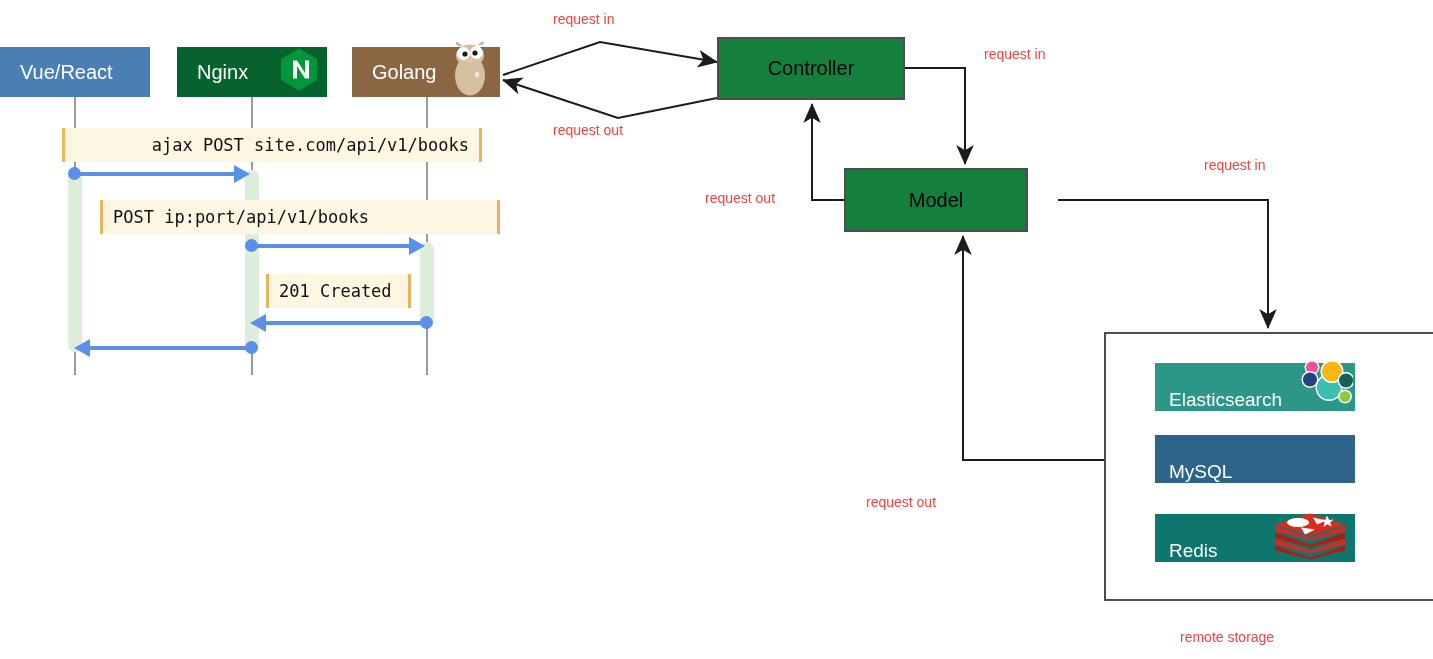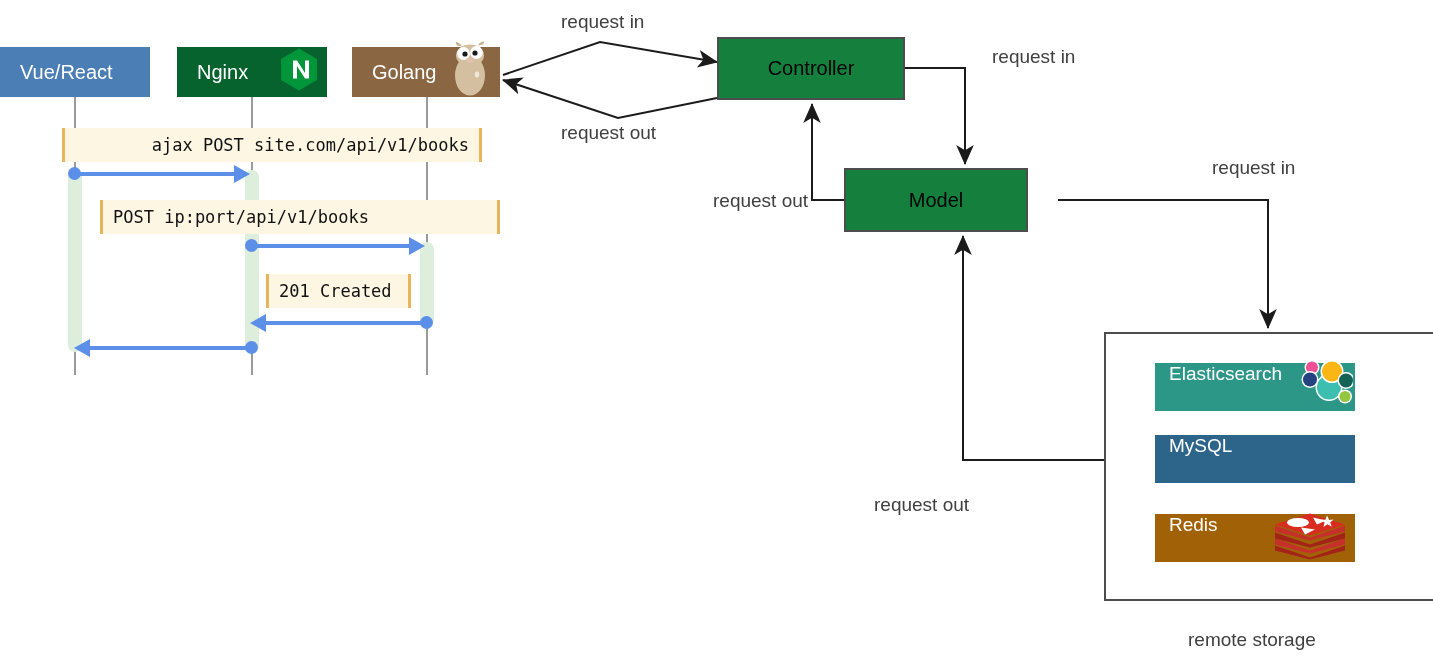--- a/index.html
+++ b/index.html
@@ -28,23 +28,23 @@
   .ahead.right{border-top:9px solid transparent;border-bottom:9px solid transparent;
                border-left:16px solid #5B8FE8;}
   .ahead.left{border-top:9px solid transparent;border-bottom:9px solid transparent;
               border-right:16px solid #5B8FE8;}
 
   
   .fbox{position:absolute;box-sizing:border-box;border:2px solid #4d4d4d;
         background:#15803d;display:flex;align-items:center;justify-content:center;
         font-size:20px;color:#000;}
   .storebox{position:absolute;box-sizing:border-box;border:2px solid #4d4d4d;background:#fff;}
-  .dbchip{position:absolute;box-sizing:border-box;display:flex;align-items:flex-start;
+  .dbchip{position:absolute;box-sizing:border-box;display:flex;align-items:flex-end;
           padding-left:14px;color:#fff;font-size:19px;}
-  .flabel{position:absolute;font-size:19px;color:#404040;white-space:nowrap;margin-left:8px;}
+  .flabel{position:absolute;font-size:14px;color:#ef4444;white-space:nowrap;}
   svg.edges{position:absolute;left:0;top:0;width:1433px;height:659px;overflow:visible;}
 </style>
 </head>
 <body>
 
 <div id="stage">
 
   <div class="lifeline" style="left:74px;top:97px;height:278px;"></div>
   <div class="lifeline" style="left:251px;top:97px;height:278px;"></div>
   <div class="lifeline" style="left:426px;top:97px;height:278px;"></div>
@@ -179,21 +179,21 @@
         <circle cx="50" cy="38" r="7" fill="#ffffff"></circle>
         <circle cx="50" cy="38" r="5.5" fill="#93C83E"></circle>
       </svg>
     </span>
   </div>
 
   <div class="dbchip" style="left:1155px;top:435px;width:200px;height:48px;background:#2D6489;">
     <span>MySQL</span>
   </div>
 
-  <div class="dbchip" style="left:1155px;top:514px;width:200px;height:48px;background:#a16207;">
+  <div class="dbchip" style="left:1155px;top:514px;width:200px;height:48px;background:#0f766e;">
     <span>Redis</span>
     <span class="actor-logo" style="right:6px;">
       <svg width="78" height="48" viewBox="0 0 78 48">
         <g>
           <path d="M4 34 L39 46 L74 34 L74 39 L39 48 L4 39 Z" fill="#A32318"></path>
           <path d="M4 27 L39 39 L74 27 L74 33 L39 42 L4 33 Z" fill="#C6302B"></path>
           <path d="M4 21 L39 33 L74 21 L74 27 L39 36 L4 27 Z" fill="#A32318"></path>
           <path d="M4 14 L39 26 L74 14 L74 20 L39 29 L4 20 Z" fill="#C6302B"></path>
           <path d="M39 2 L74 13 L39 24 L4 13 Z" fill="#D82C20"></path>
           <ellipse cx="27" cy="11" rx="11" ry="4.6" fill="#ffffff"></ellipse>

